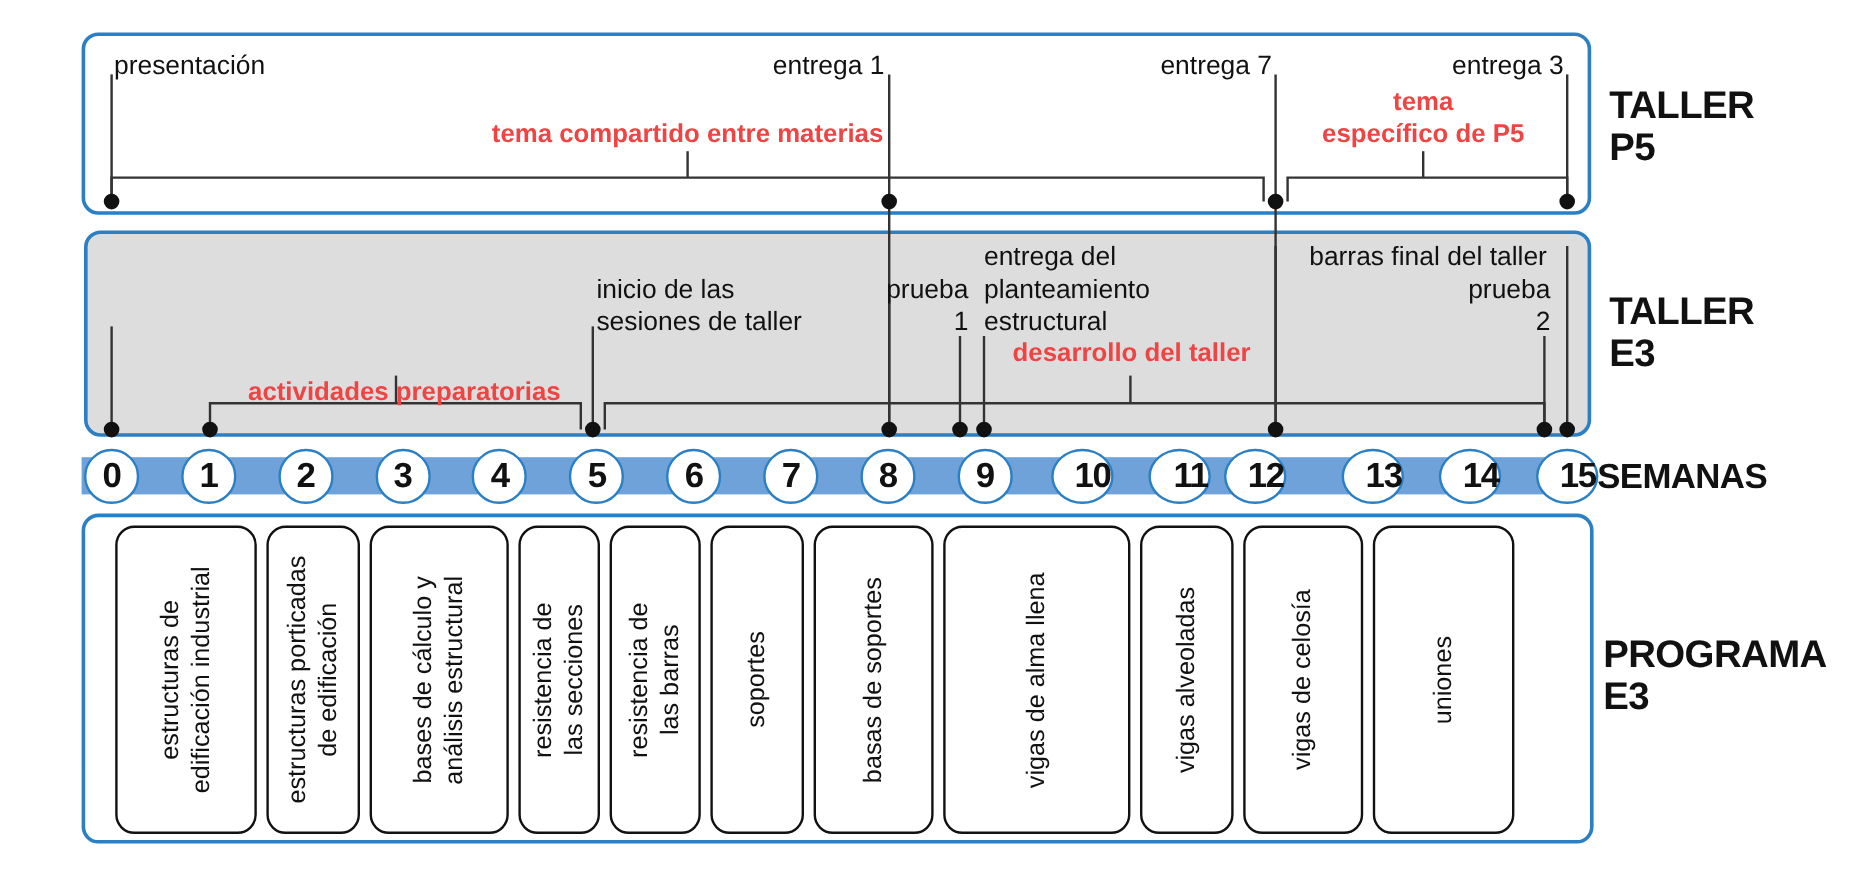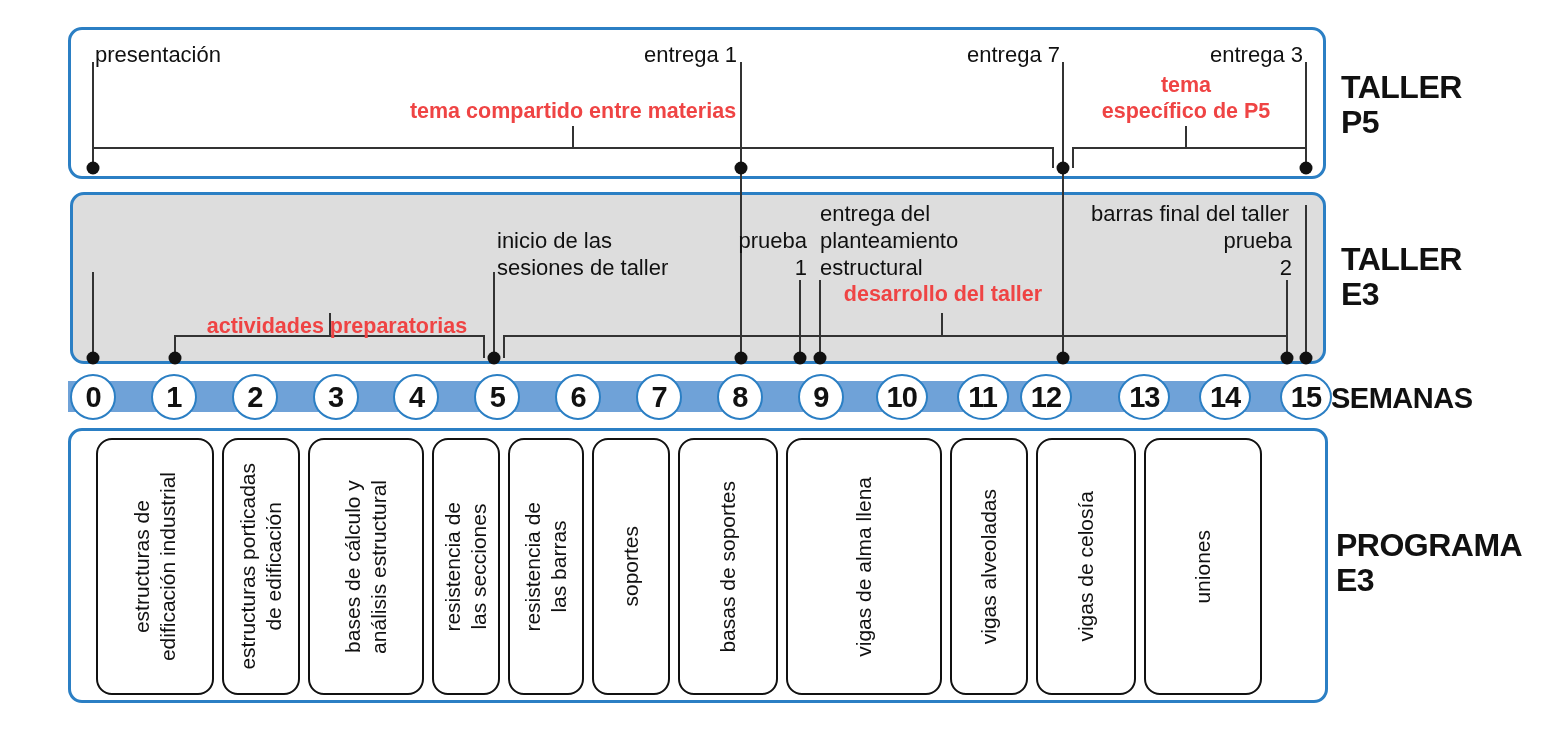--- a/index.html
+++ b/index.html
@@ -20,21 +20,21 @@
   
   #weekbar{position:absolute;left:68px;top:381px;width:1246px;height:31px;background:#6fa2d8;}
   .weekcircle{
     position:absolute;top:374px;width:46px;height:46px;border-radius:50%;
     background:#fff;border:2px solid #2b7fc4;box-sizing:border-box;
     display:flex;align-items:center;justify-content:center;
     font-weight:bold;font-size:29px;line-height:1;
     font-family:"Liberation Sans", sans-serif;
     letter-spacing:-1px;
   }
-  .weekcircle.wide{width:52px;left:auto;}
+  .weekcircle.wide{width:52px;left:auto;justify-content:flex-end;}
 
   
   .rightlabel{
     position:absolute;font-weight:bold;font-size:32px;line-height:1.08;
     letter-spacing:-0.5px;color:#111;white-space:pre-line;
     font-family:"Liberation Sans", sans-serif;
   }
   #lbl-p5{left:1341px;top:70px;}
   #lbl-e3{left:1341px;top:242px;}
   #lbl-sem{left:1331px;top:383px;font-size:29px;}

